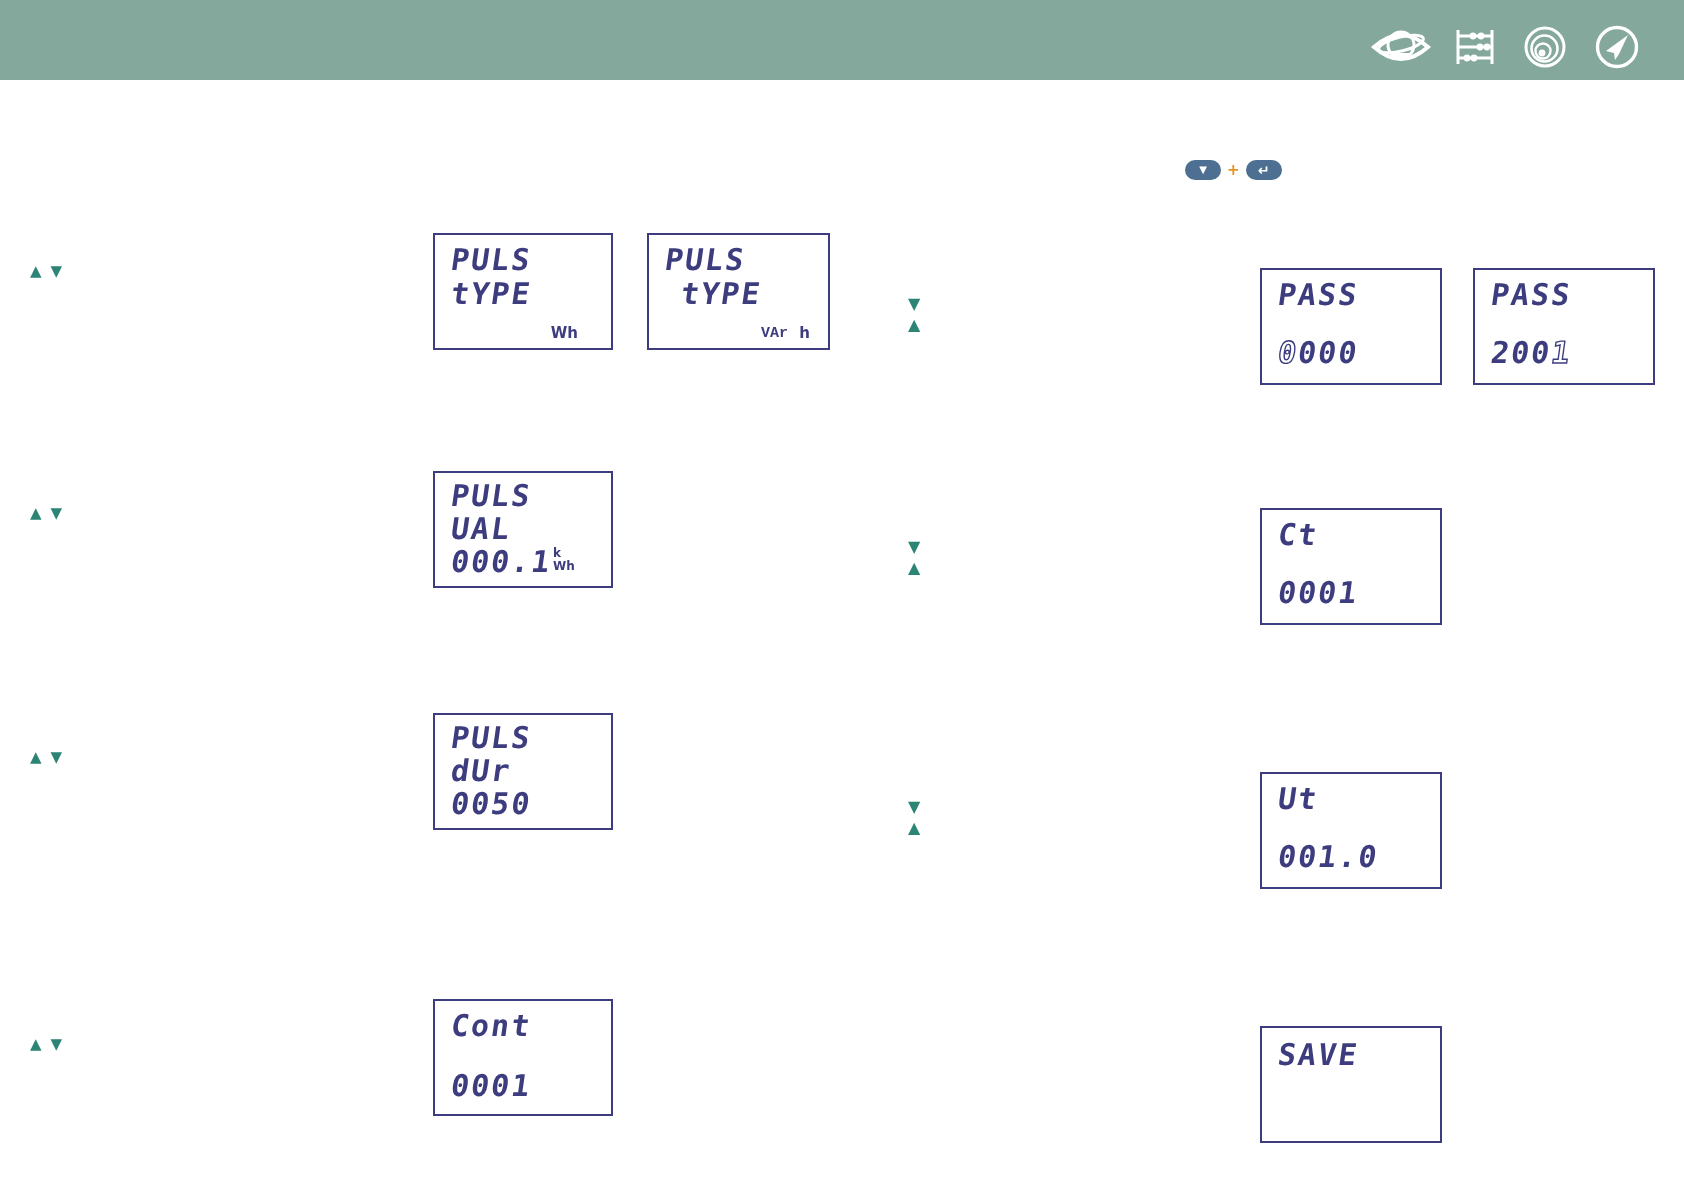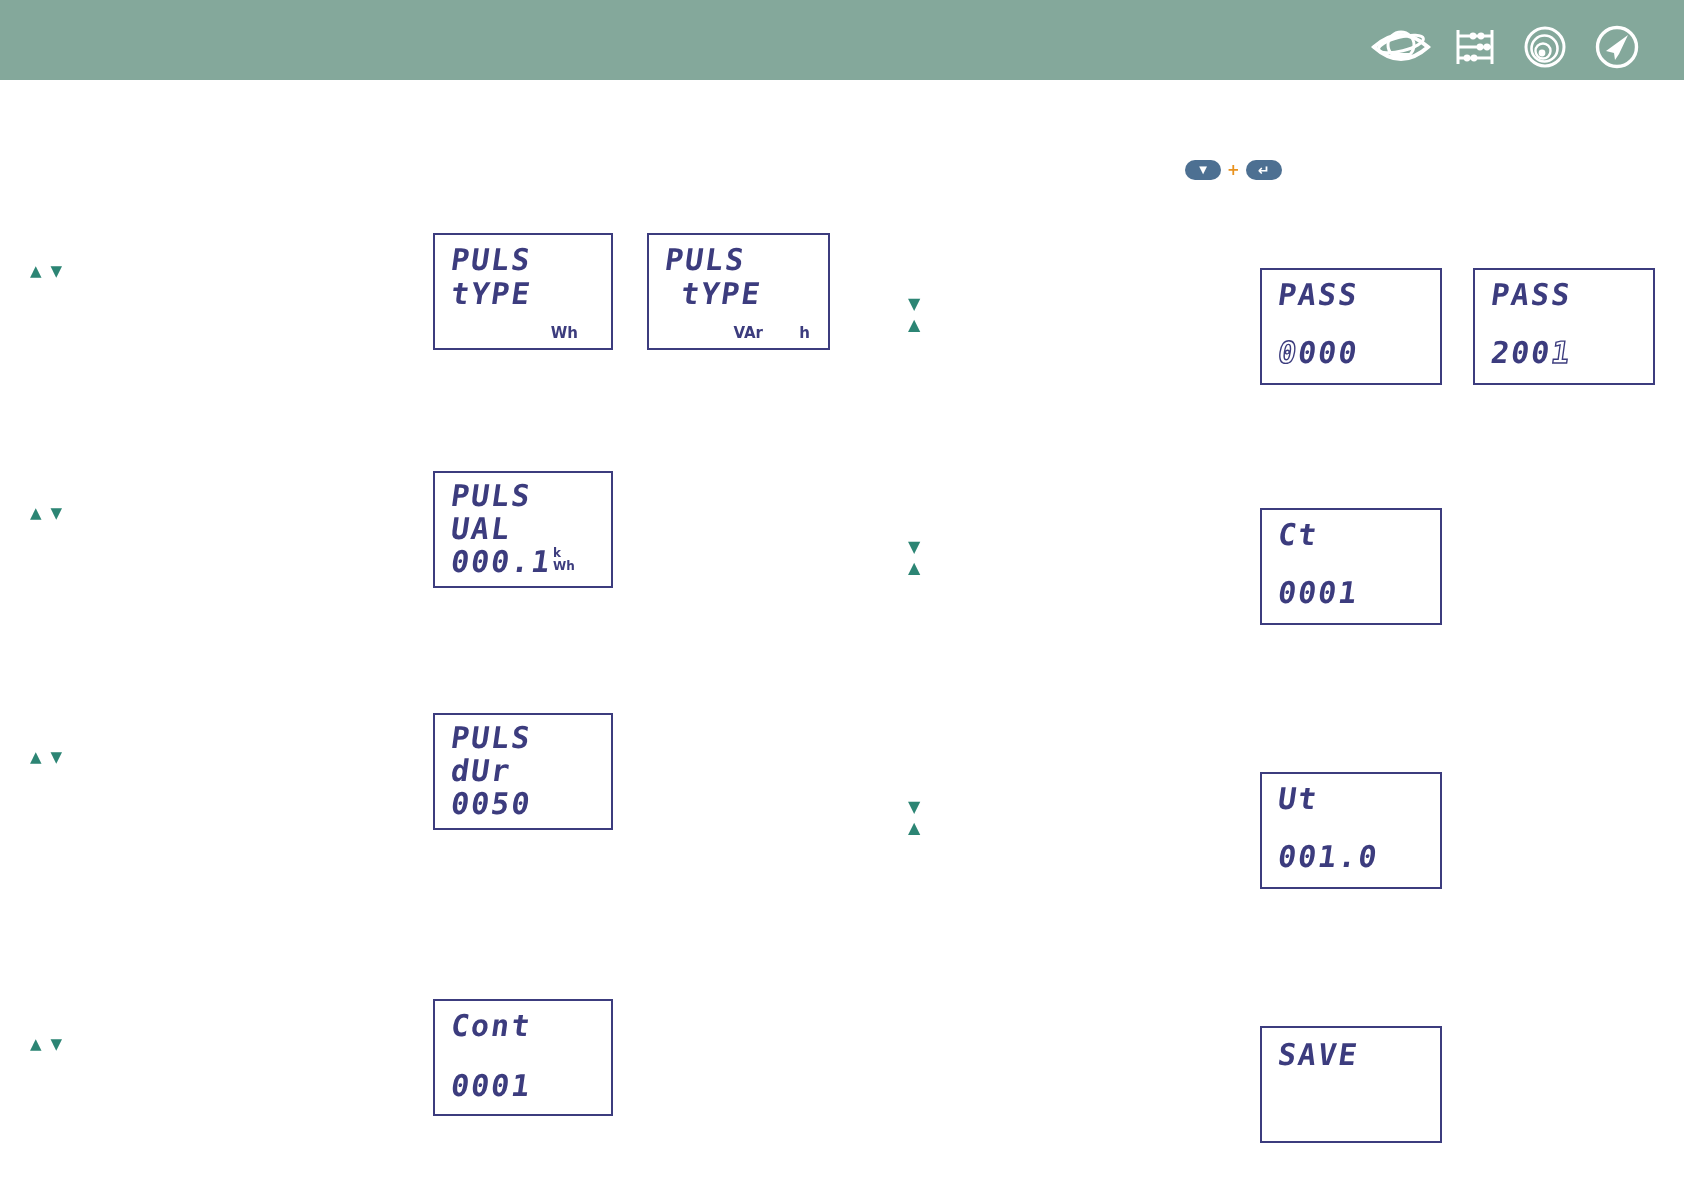--- a/index.html
+++ b/index.html
@@ -126,21 +126,21 @@
 
   <div class="lcd" style="left:433px;top:233px;width:180px;height:117px;">
     <div class="seg" style="left:14px;top:10px;">PULS</div>
     <div class="seg" style="left:14px;top:44px;">tYPE</div>
     <div class="unit" style="right:33px;bottom:7px;">Wh</div>
   </div>
 
   <div class="lcd" style="left:647px;top:233px;width:183px;height:117px;">
     <div class="seg" style="left:14px;top:10px;">PULS</div>
     <div class="seg" style="left:30px;top:44px;">tYPE</div>
-    <div class="unit" style="right:65px;bottom:7px;">VAr</div>
+    <div class="unit" style="right:40px;bottom:7px;font-family:Liberation Mono, monospace;">VAr</div>
     <div class="unit" style="right:18px;bottom:7px;">h</div>
   </div>
 
   <div class="lcd" style="left:433px;top:471px;width:180px;height:117px;">
     <div class="seg" style="left:14px;top:8px;">PULS</div>
     <div class="seg" style="left:14px;top:41px;">UAL</div>
     <div class="seg" style="left:14px;top:74px;">000.1</div>
     <div class="unit-stack" style="left:118px;top:74px;">
       <span>k</span>
       <span>Wh</span>

